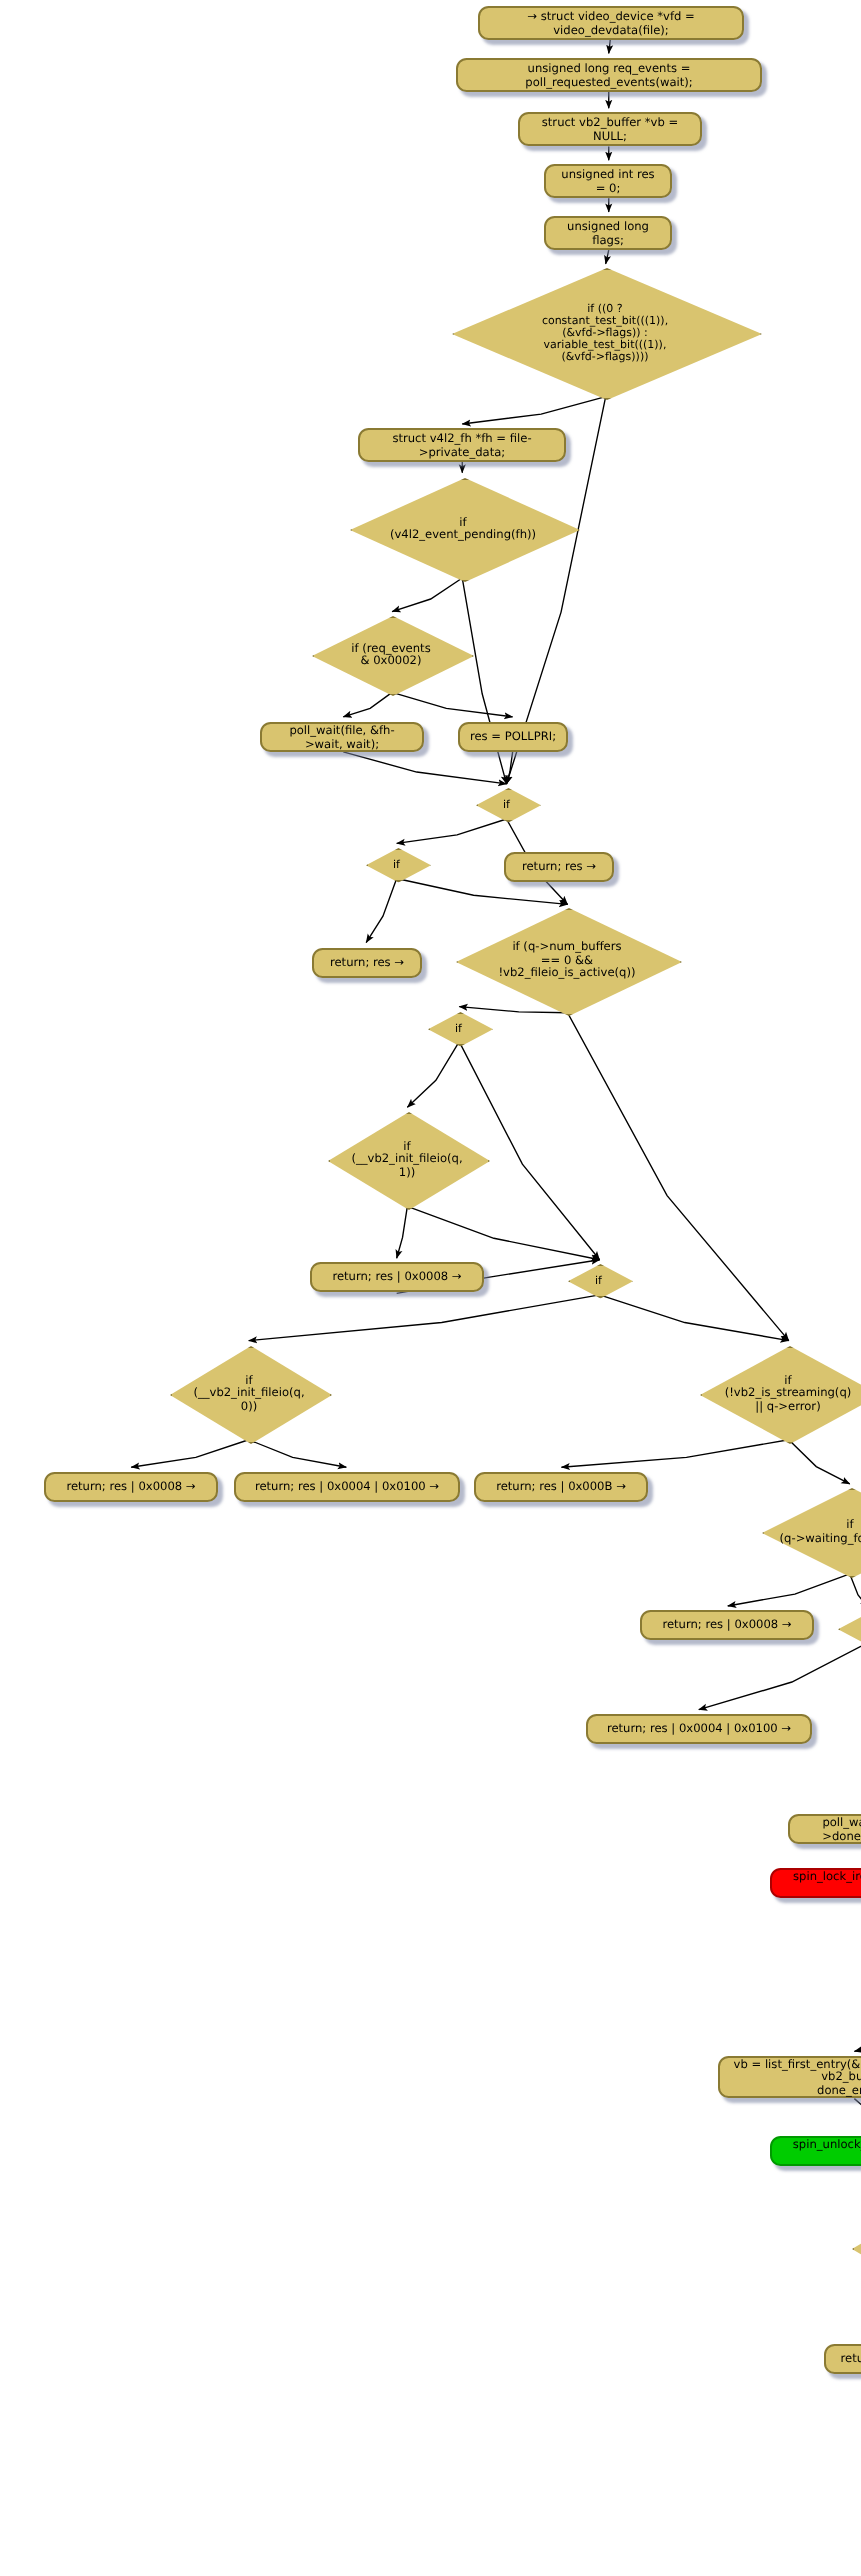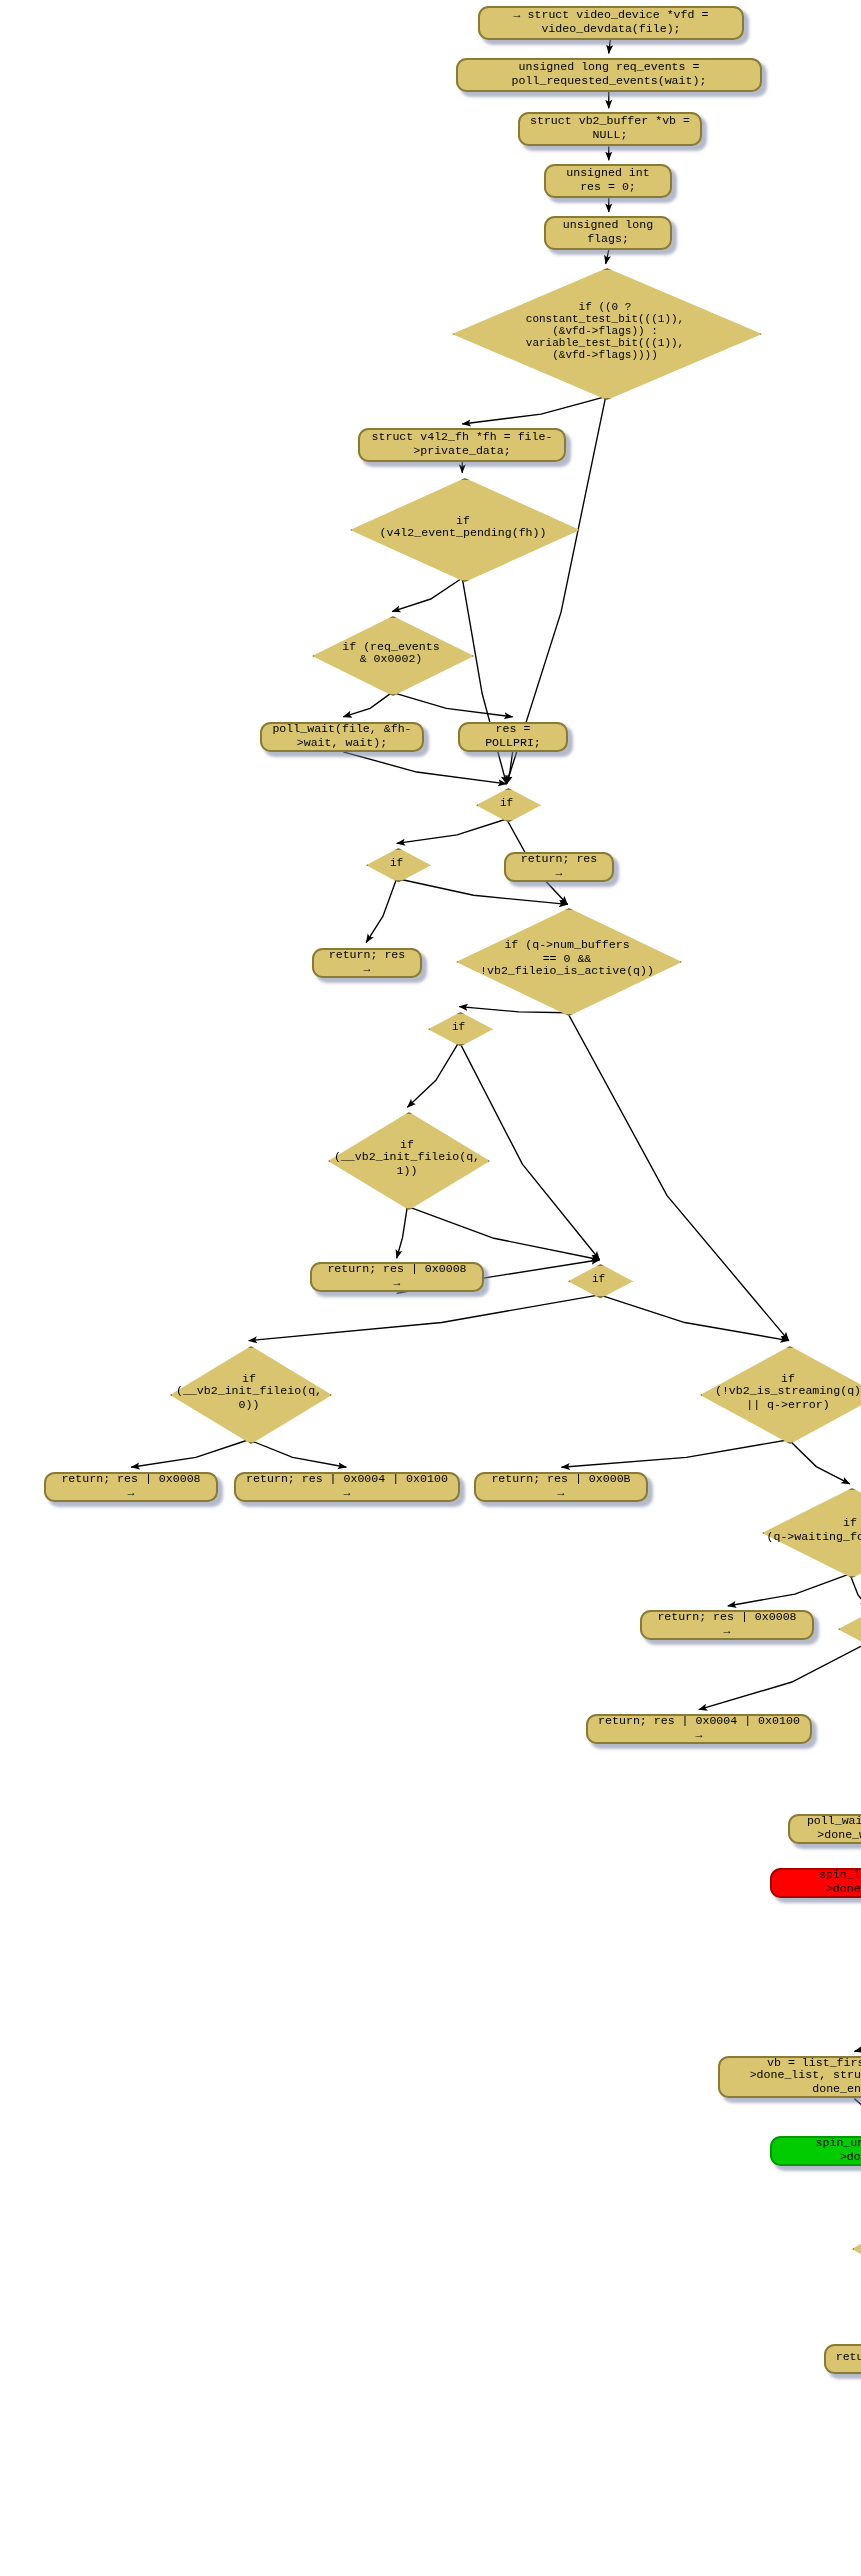--- a/index.html
+++ b/index.html
@@ -1,17 +1,17 @@
 <!DOCTYPE html>
 <html style="font-size:12.2px"><head>
 <meta charset="utf-8">
 <style>
   html,body{margin:0;padding:0;background:#ffffff;}
   body{font-family:"DejaVu Sans","Liberation Sans",sans-serif;}
-  #canvas{position:relative;width:862px;height:2576px;background:#ffffff;overflow:hidden;font-family:Liberation Mono, monospace;}
+  #canvas{position:relative;width:862px;height:2576px;background:#ffffff;overflow:hidden;}
   svg.edges{position:absolute;left:0;top:0;width:862px;height:2576px;pointer-events:none;}
   .node{position:absolute;box-sizing:border-box;display:flex;align-items:center;justify-content:center;
         text-align:center;color:#000000;white-space:pre-line;line-height:1.12;}
   .box{background:#d9c46f;border:0.8px solid #8a7a33;border-radius:5.3px;
        box-shadow:2.3px 2.3px 1.5px rgba(120,130,160,0.55);padding:1.5px 4.6px;}
   .box.red{background:#ff0000;border-color:#aa0000;color:#000;}
   .box.green{background:#00cc00;border-color:#009900;color:#000;}
   .dia{background:transparent;border:none;box-shadow:none;}
   .dia .shape{position:absolute;left:0;top:0;width:100%;height:100%;
     background:#d9c46f;border:0.8px solid #8a7a33;

